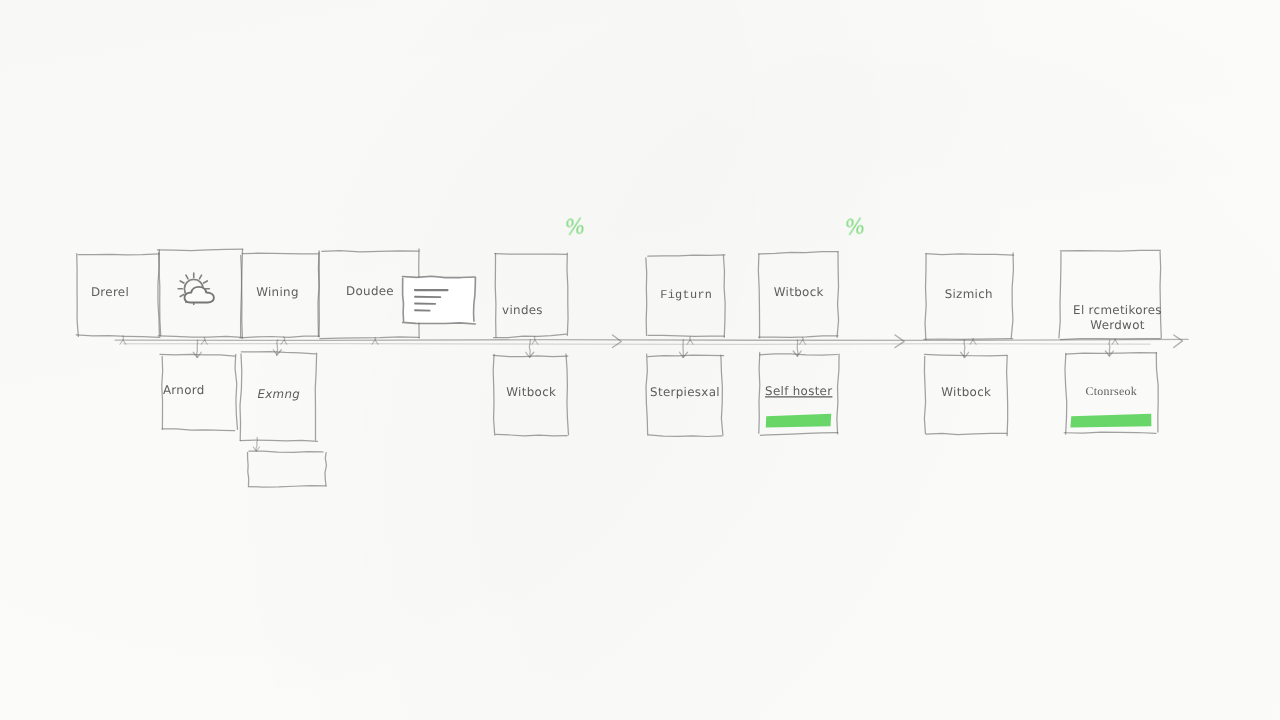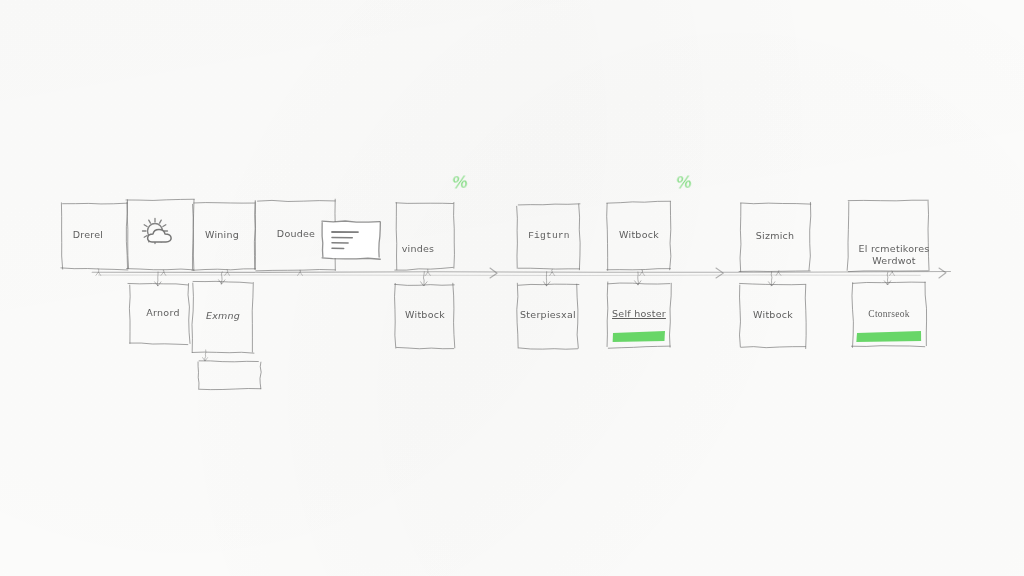--- a/index.html
+++ b/index.html
@@ -204,21 +204,21 @@
   <div id="overlay">
       <div class="node-label" style="left: 55px; top: 229px; width: 66px;">Drerel</div>
       <div class="node-hit" style="left: 62px; top: 203px; width: 66px; height: 66px;"></div>
       <div class="node-hit" style="left: 126px; top: 200px; width: 68px; height: 70px;"></div>
       <div class="node-label" style="left: 193px; top: 229px; width: 58px;">Wining</div>
       <div class="node-hit" style="left: 193px; top: 203px; width: 62px; height: 66px;"></div>
       <div class="node-label" style="left: 256px; top: 228px; width: 80px;">Doudee</div>
       <div class="node-hit" style="left: 256px; top: 200px; width: 80px; height: 70px;"></div>
       <div class="node-label" style="left: 396px; top: 243px; width: 44px; text-align: center;">vindes</div>
       <div class="node-hit" style="left: 396px; top: 203px; width: 58px; height: 66px;"></div>
-      <div class="node-label" style="left: 129px; top: 307px; width: 36px; padding-left: 16px;">Arnord</div>
+      <div class="node-label" style="left: 129px; top: 307px; width: 36px;">Arnord</div>
       <div class="node-hit" style="left: 129px; top: 284px; width: 60px; height: 60px;"></div>
       <div class="node-label" style="left: 193px; top: 310px; width: 60px; font-style: italic;">Exmng</div>
       <div class="node-hit" style="left: 193px; top: 282px; width: 60px; height: 70px;"></div>
       <div class="node-label" style="left: 396px; top: 309px; width: 58px;">Witbock</div>
       <div class="node-hit" style="left: 396px; top: 284px; width: 58px; height: 64px;"></div>
       <div class="node-label" style="left: 518px; top: 230px; width: 62px; font-family: Liberation Mono, monospace;">Figturn</div>
       <div class="node-hit" style="left: 518px; top: 205px; width: 62px; height: 64px;"></div>
       <div class="node-label" style="left: 608px; top: 229px; width: 62px;">Witbock</div>
       <div class="node-hit" style="left: 608px; top: 202px; width: 62px; height: 68px;"></div>
       <div class="node-label" style="left: 518px; top: 309px; width: 60px;">Sterpiesxal</div>

